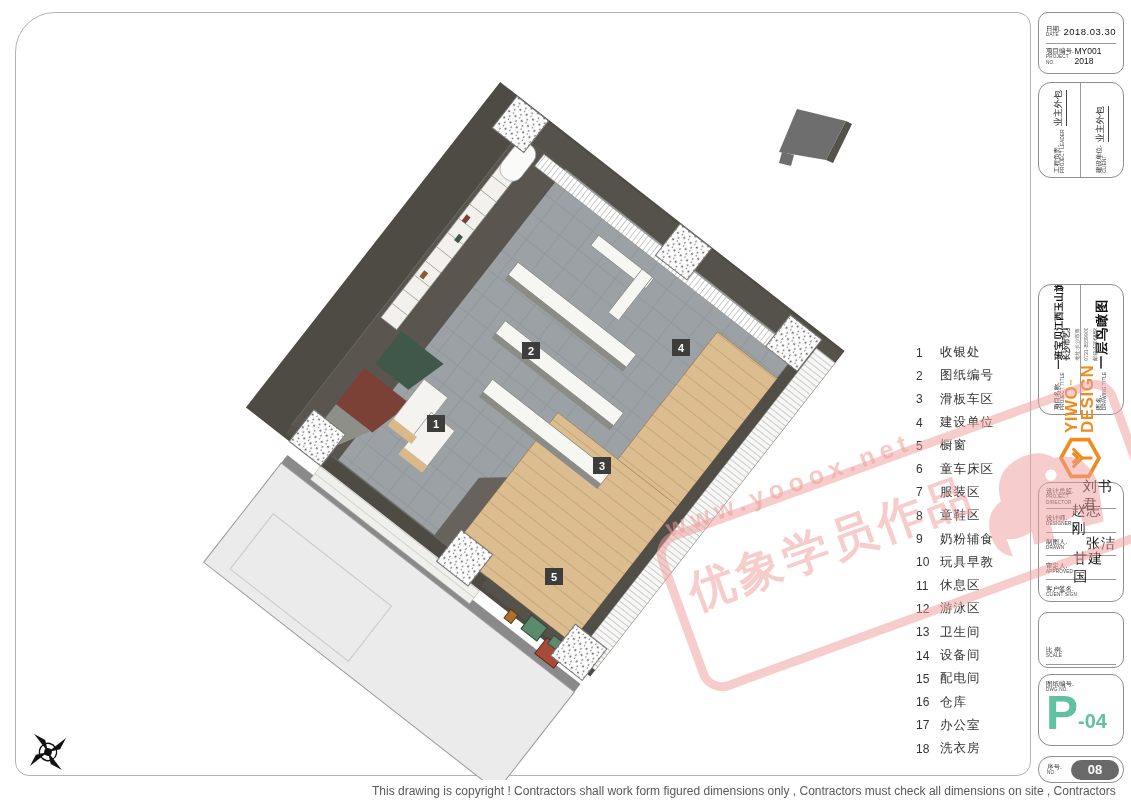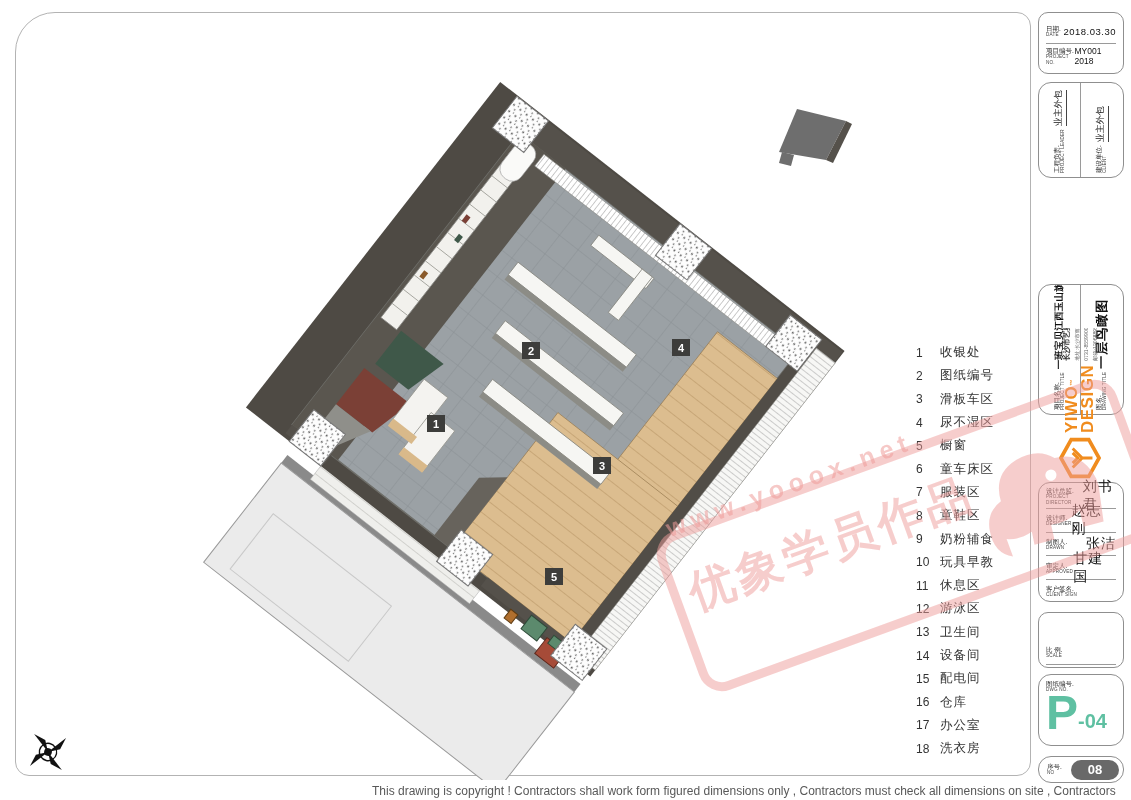--- a/index.html
+++ b/index.html
@@ -215,21 +215,21 @@
       <div class="lg-row">
         <span class="lg-no">2</span>
         <span class="lg-lab">图纸编号</span>
       </div>
       <div class="lg-row">
         <span class="lg-no">3</span>
         <span class="lg-lab">滑板车区</span>
       </div>
       <div class="lg-row">
         <span class="lg-no">4</span>
-        <span class="lg-lab">尿不湿区</span>
+        <span class="lg-lab">建设单位</span>
       </div>
       <div class="lg-row">
         <span class="lg-no">5</span>
         <span class="lg-lab">橱窗</span>
       </div>
       <div class="lg-row">
         <span class="lg-no">6</span>
         <span class="lg-lab">童车床区</span>
       </div>
       <div class="lg-row">

